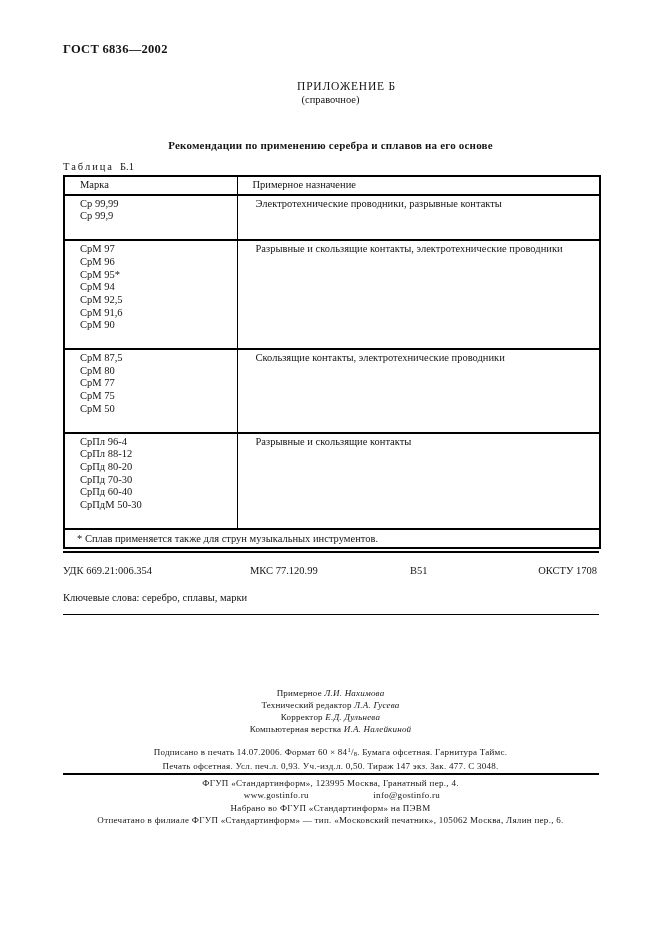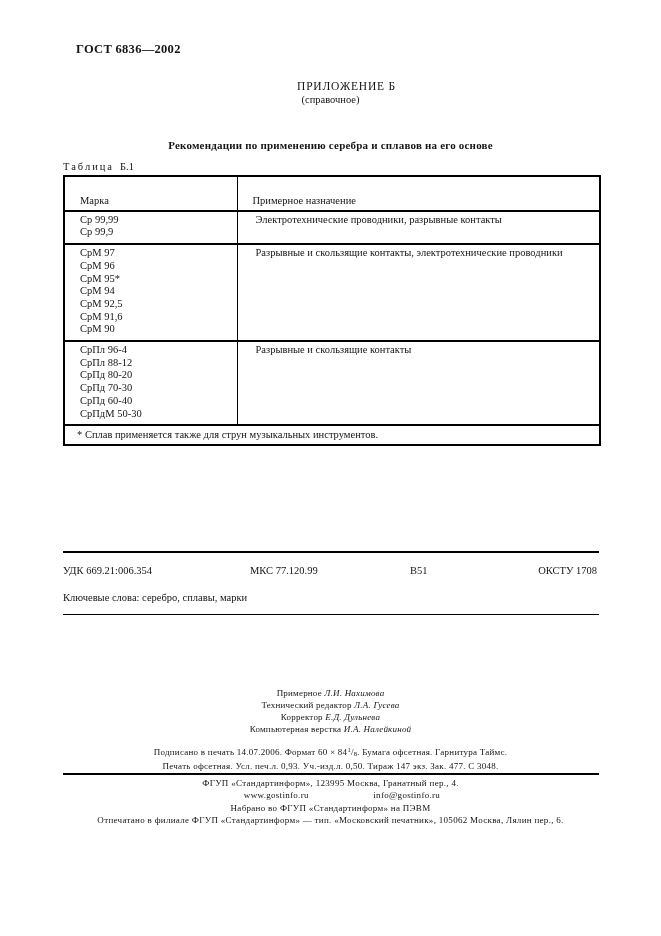--- a/index.html
+++ b/index.html
@@ -11,43 +11,43 @@
     background: #ffffff;
     font-family: "Liberation Serif", "DejaVu Serif", serif;
     color: #151515;
     overflow: hidden;
     margin: 0 auto;
   }
   .abs { position: absolute; }
   .centered { left: 0; right: 0; text-align: center; }
 
   .doc-number {
-    left: 76px; top: 42px;
+    left: 63px; top: 42px;
     font-size: 12.5px; font-weight: bold; letter-spacing: 0.3px;
   }
   .appendix-title { top: 80px; font-size: 11.5px; letter-spacing: 0.8px; margin-left: 32px; }
   .appendix-subtitle { top: 94px; font-size: 10.5px; }
   .main-title { top: 139px; font-size: 11px; font-weight: bold; letter-spacing: 0.2px; }
 
   .table-label { left: 63px; top: 161px; font-size: 10.5px; }
   .table-label .spaced { letter-spacing: 2px; margin-right: 6px; }
 
   table.data-table {
     position: absolute; left: 63px; top: 175px; width: 536px;
     border-collapse: collapse; table-layout: fixed;
     border: 2px solid #000;
   }
   .data-table th, .data-table td {
     font-size: 10.5px; line-height: 12.7px;
     font-weight: normal; text-align: left; vertical-align: top;
   }
-  .data-table th { height: 18px; padding: 18px 6px 2px 15px; }
+  .data-table th { height: 18px; padding: 2px 6px 2px 15px; }
   .data-table th.col-mark, .data-table td.marks { border-right: 1px solid #000; }
   .data-table tbody td { border-top: 2px solid #000; }
-  .data-table td.marks { padding: 2px 6px 4px 15px; white-space: pre-line; margin-left: 12px; }
+  .data-table td.marks { padding: 2px 6px 16px 15px; white-space: pre-line; margin-left: 12px; }
   .data-table td.purpose { padding: 2px 10px 2px 18px; }
   .data-table tbody tr:nth-child(1) { height: 30px; }
   .data-table tbody tr:nth-child(2) { height: 89px; }
   .data-table tbody tr:nth-child(3) { height: 65px; }
   .data-table tbody tr:nth-child(4) { height: 78px; }
   .data-table td.footnote-cell {
     border-top: 2px solid #000; height: 18px;
     padding: 3px 10px 2px 12px;
   }
 
@@ -113,20 +113,28 @@
       <td class="marks">СрМ 97
 СрМ 96
 СрМ 95*
 СрМ 94
 СрМ 92,5
 СрМ 91,6
 СрМ 90</td>
       <td class="purpose">Разрывные и скользящие контакты, электротехнические проводники</td>
     </tr>
         <tr>
+      <td class="marks">СрМ 87,5
+СрМ 80
+СрМ 77
+СрМ 75
+СрМ 50</td>
+      <td class="purpose">Скользящие контакты, электротехнические проводники</td>
+    </tr>
+        <tr>
       <td class="marks">СрПл 96-4
 СрПл 88-12
 СрПд 80-20
 СрПд 70-30
 СрПд 60-40
 СрПдМ 50-30</td>
       <td class="purpose">Разрывные и скользящие контакты</td>
     </tr>
       </tbody>
     <tfoot>

